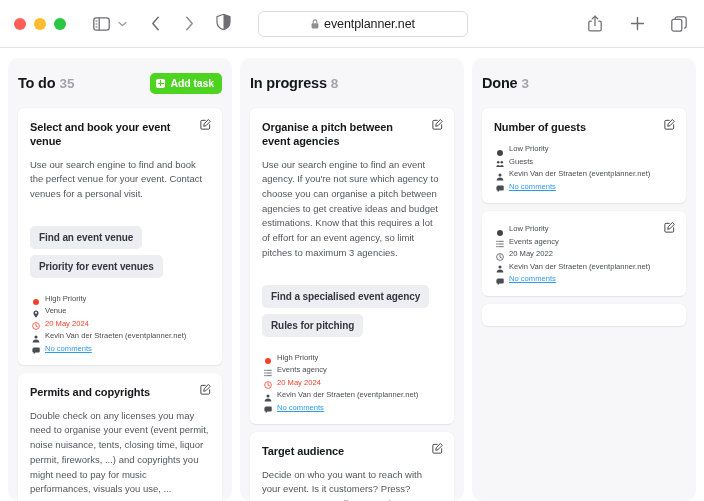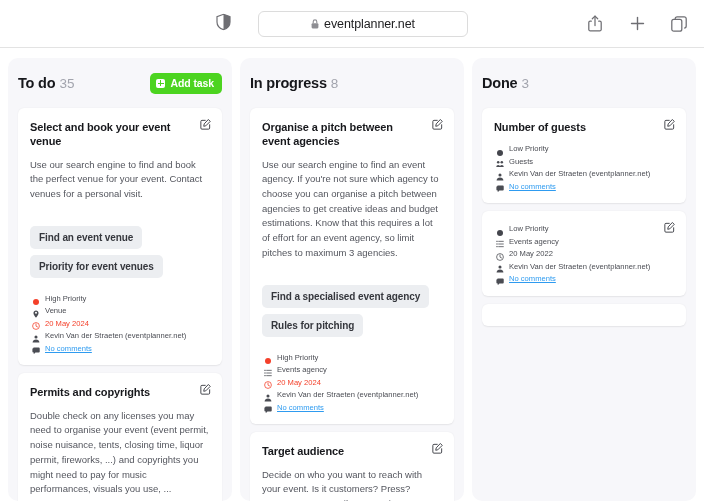--- a/index.html
+++ b/index.html
@@ -13,21 +13,20 @@
 
   
   .browser-chrome {
     height: 48px;
     background: #ffffff;
     border-bottom: 1px solid #e3e3e3;
     display: flex;
     align-items: center;
     padding: 0 14px;
     position: relative;
-    justify-content: center;
   }
   .traffic-lights { display: flex; gap: 8px; align-items: center; }
   .tl { width: 12px; height: 12px; border-radius: 50%; display: block; }
   .tl.red { background: #ff5f57; }
   .tl.yellow { background: #febc2e; }
   .tl.green { background: #28c840; }
   .icon-btn {
     width: 26px; height: 26px;
     display: flex; align-items: center; justify-content: center;
     color: #6e6e73;
@@ -95,21 +94,21 @@
   }
   .col-title {
     font-size: 14.5px;
     font-weight: 700;
     color: #17181c;
     letter-spacing: -0.2px;
     white-space: nowrap;
   }
   .col-count {
     font-size: 13.5px;
-    font-weight: 400;
+    font-weight: 700;
     color: #a2a4ad;
     margin-left: 4px;
   }
   .add-task-btn {
     background: #4cd420;
     color: #ffffff;
     border: none;
     border-radius: 5px;
     height: 21px;
     padding: 0 8px 0 6px;

